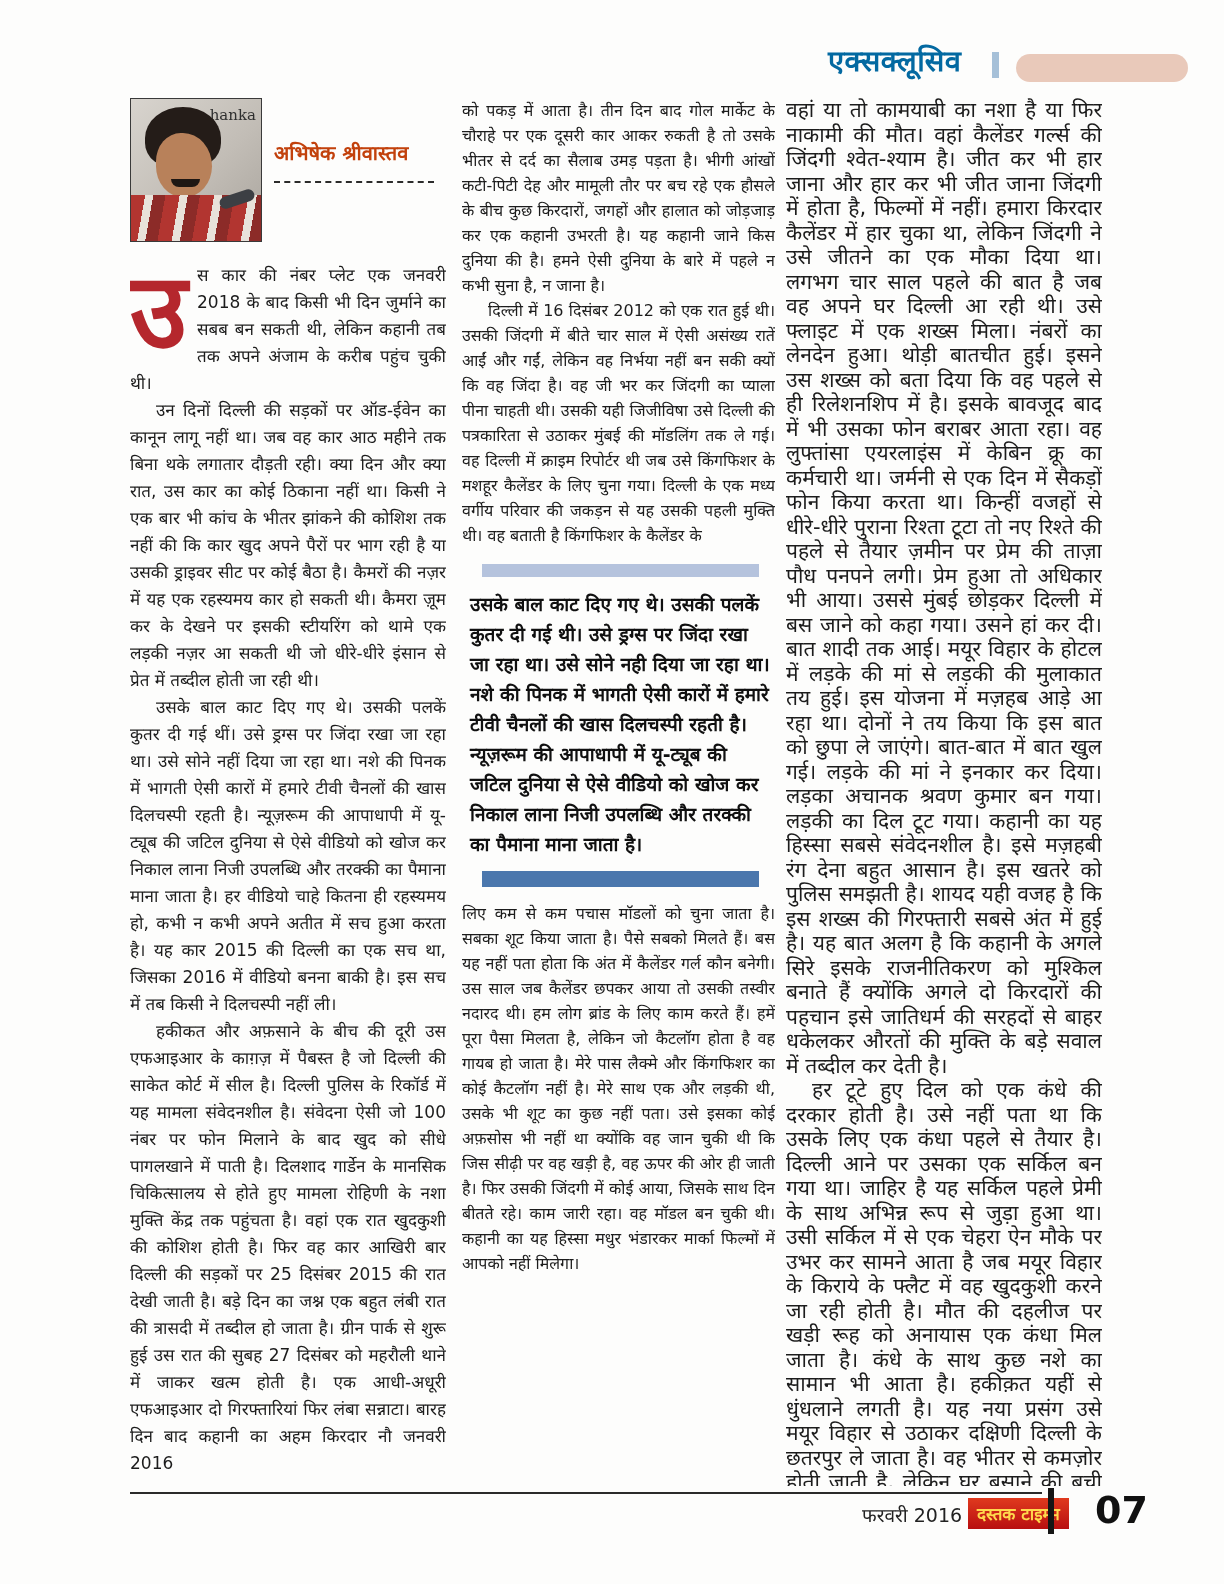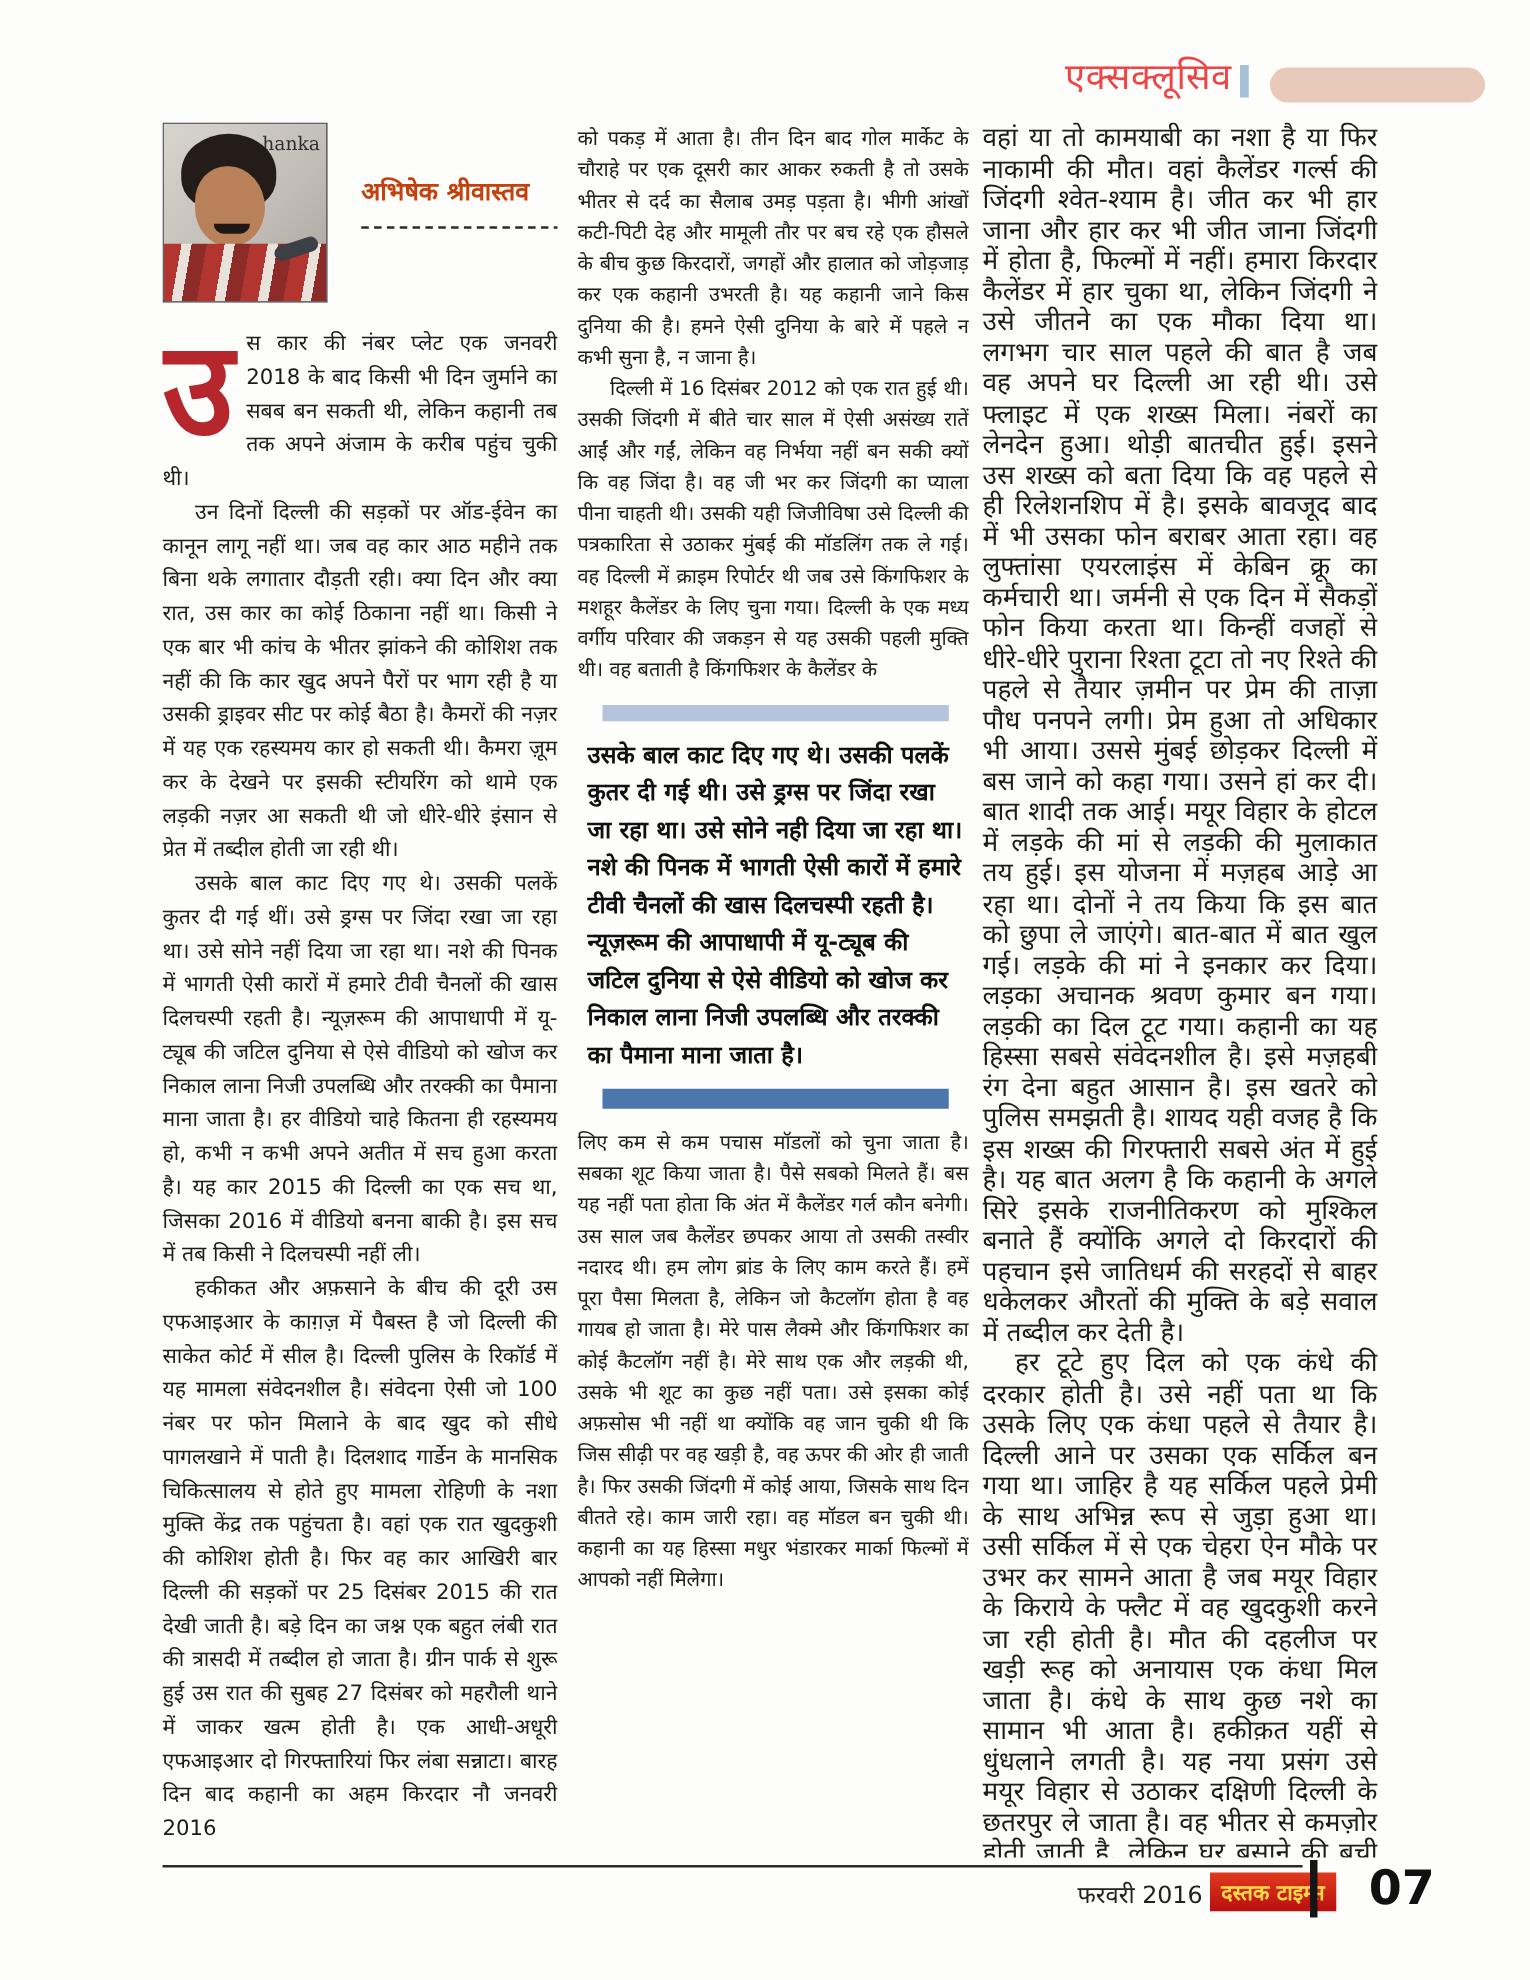--- a/index.html
+++ b/index.html
@@ -4,39 +4,39 @@
 <style>
   html,body { margin:0; padding:0; background:#e8e8e8; }
   .page {
     position:relative; width:1224px; height:1584px; margin:0 auto;
     background:#fdfdfc; overflow:hidden;
     font-family:"DejaVu Sans", sans-serif; color:#1c1c1c;
   }
   
   .exclusive-label {
     position:absolute; left:828px; top:40px; width:150px;
-    color:#ef4444; font-size:29px; font-weight:normal; letter-spacing:0.5px;margin-left:24px;
+    color:#0369a1; font-size:29px; font-weight:bold; letter-spacing:0.5px;
   }
   .accent-tick {
     position:absolute; left:992px; top:52px; width:7px; height:26px;
     background:#a6c0d8;
   }
   .pink-pill {
     position:absolute; left:1016px; top:54px; width:172px; height:28px;
     background:#e9c9ba; border-radius:14px;
   }
   
   .col { position:absolute; top:98px; overflow:hidden; text-align:justify; }
   .col1 { left:130px; width:316px; height:1388px; font-size:17px; line-height:27px; }
   .col2 { left:462px; width:313px; height:1388px; font-size:16px; line-height:25px; }
   .col3 { left:786px; width:316px; height:1388px; font-size:21px; line-height:24.5px; }
   .col p { margin:0; text-indent:26px; }
   .col p.cont { text-indent:0; }
   
-  .author-block { display:flex; gap:27px; margin-bottom:20px; height:144px; text-align:left; }
+  .author-block { display:flex; gap:12px; margin-bottom:20px; height:144px; text-align:left; }
   .photo {
     position:relative; width:130px; height:142px; flex:0 0 130px;
     background:linear-gradient(135deg,#d8d4ce 0%,#c2bdb6 55%,#a9a49d 100%);
     border:1px solid #3a3a3a; overflow:hidden;
   }
   .photo .banner-text { position:absolute; top:3px; right:5px; font-family:"DejaVu Serif", serif; font-size:15px; color:#2f2f2f; }
   .photo .hair { position:absolute; left:14px; top:8px; width:76px; height:62px; background:#241c18; border-radius:50% 50% 42% 42%; }
   .photo .face { position:absolute; left:25px; top:34px; width:56px; height:64px; background:#b8815a; border-radius:46% 54% 50% 50%; }
   .photo .mustache { position:absolute; left:40px; top:80px; width:29px; height:8px; background:#1e1713; border-radius:0 0 8px 8px; }
   .photo .torso { position:absolute; left:0; bottom:0; width:100%; height:46px;

